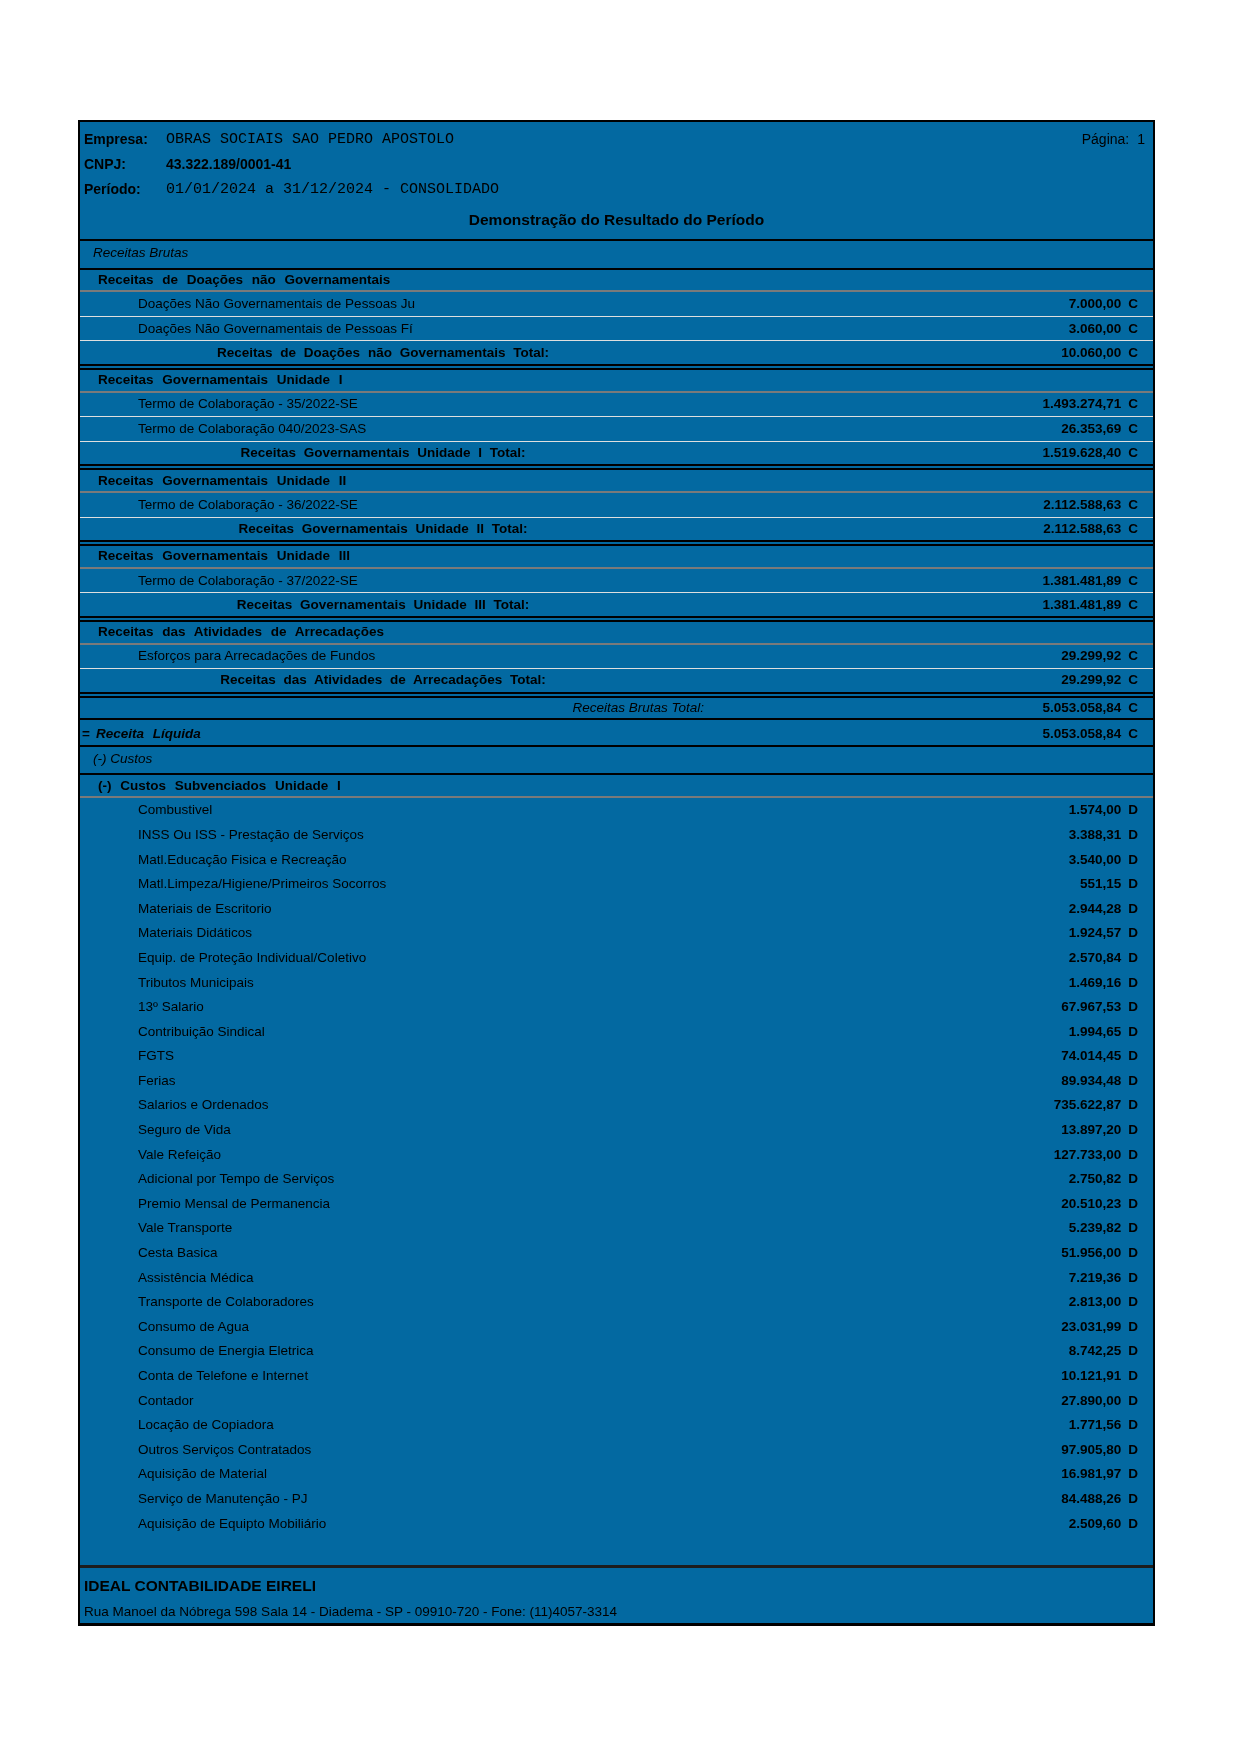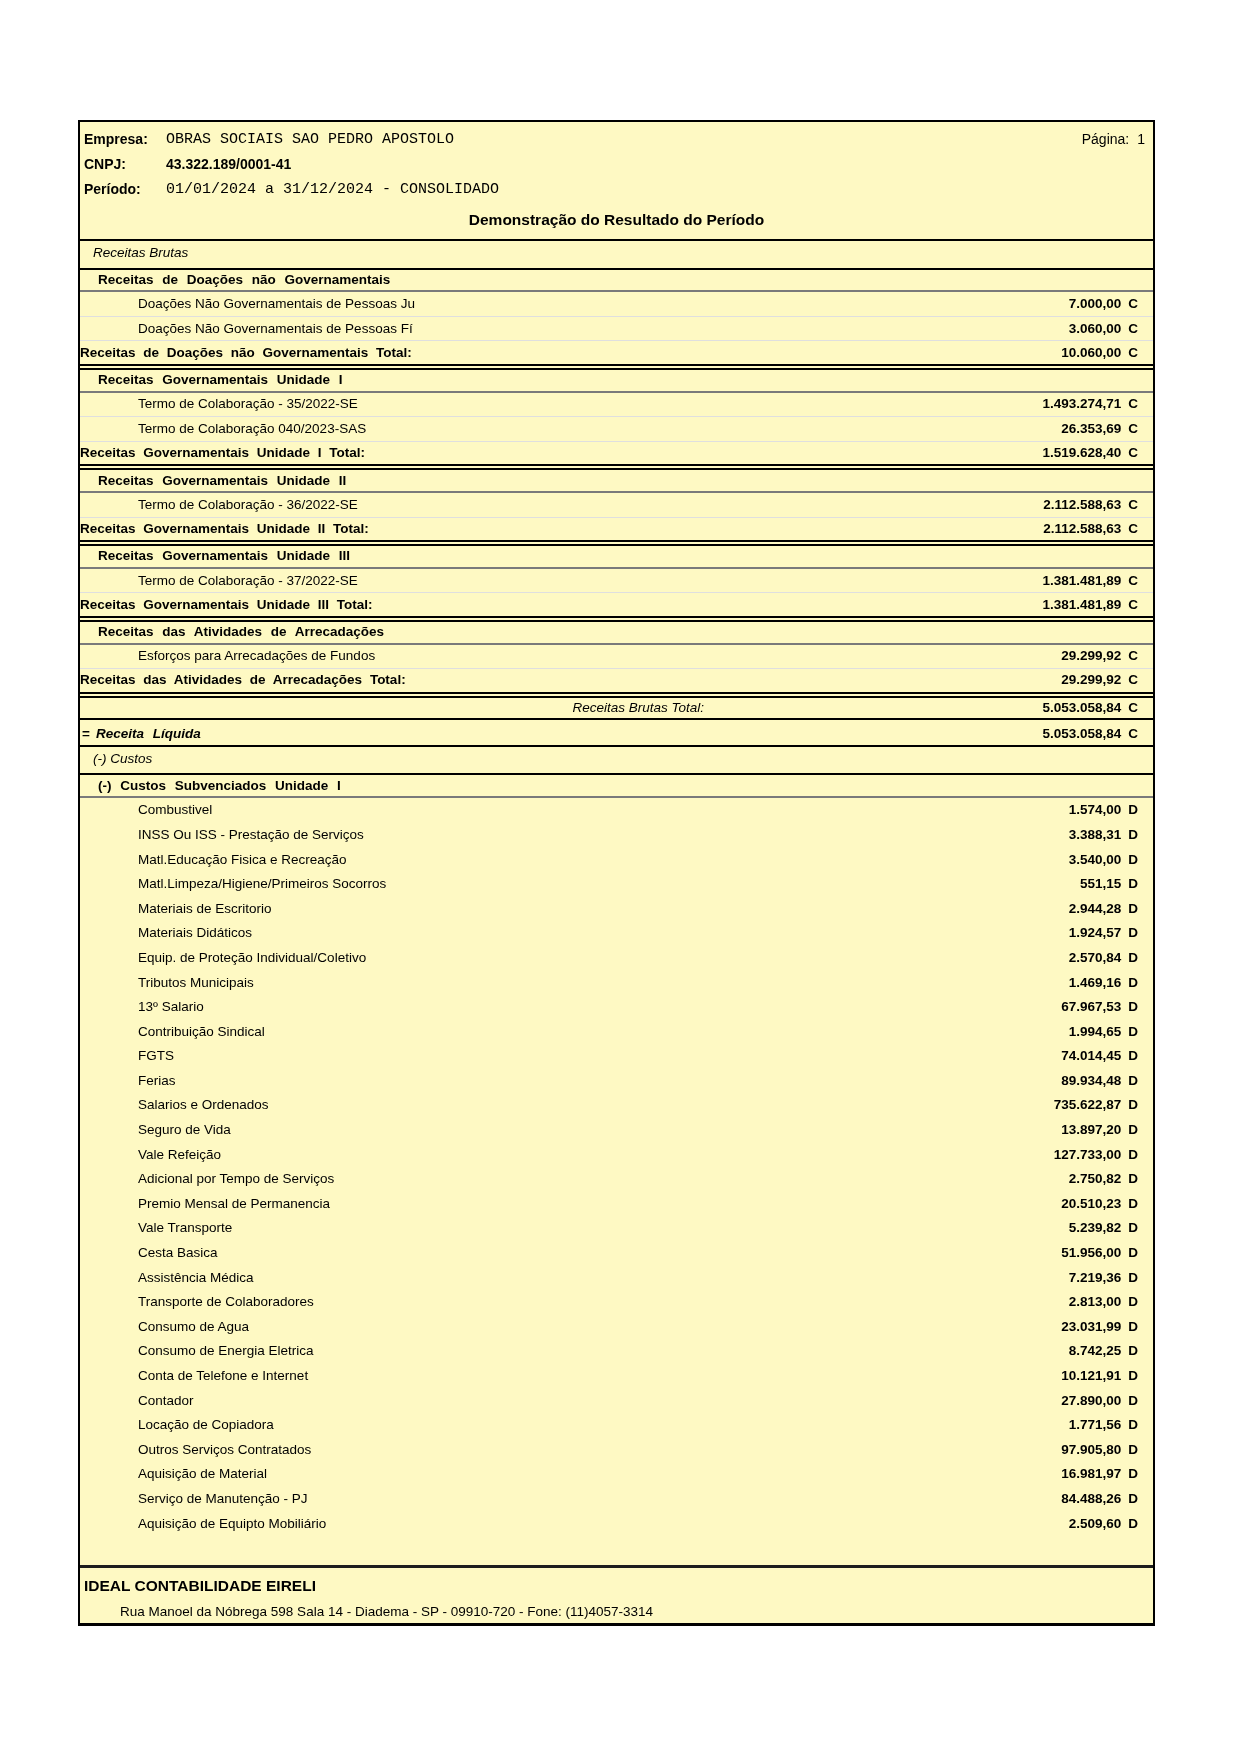--- a/index.html
+++ b/index.html
@@ -9,21 +9,21 @@
     background:#fff;
     font-family:"Liberation Sans", sans-serif;
     color:#000;
     overflow:hidden;
   }
   .report-box{
     position:absolute;left:78px;top:120px;
     width:1077px;height:1506px;
     border:2px solid #000;border-bottom-width:3px;
     box-sizing:border-box;
-    background:#fef9c3;
+    background:#0369a1;
   }
   
   .hdr{padding:5px 8px 0 4px;}
   .hdr-row{display:flex;height:25px;line-height:25px;font-size:14px;}
   .hdr-label{font-weight:700;width:82px;flex:0 0 auto;}
   .hdr-serif{font-family:Liberation Mono, monospace;font-size:15px;}
   .hdr-sansbold{font-weight:700;}
   .hdr-page{margin-left:auto;display:flex;gap:8px;}
   .title-row{
     height:39px;line-height:36px;text-align:center;
@@ -43,21 +43,21 @@
   .row-section{
     font-weight:700;word-spacing:5px;
     border-top:2px solid #000;border-bottom:2px solid #7a7a7a;
     margin-top:2px;
   }
   .row-section .row-label{padding-left:18px;}
   .row-detail{border-bottom:1px solid #dfdfdf;}
   .row-detail .row-label,.row-item .row-label{padding-left:58px;}
   .row-total{border-bottom:2px solid #000;}
   .row-total .row-label{
-    flex:0 0 606px;width:606px;text-align:left;
+    flex:0 0 606px;width:606px;text-align:center;
     font-weight:700;word-spacing:4px;
   }
   .row-grand{
     font-style:italic;
     border-top:2px solid #000;border-bottom:2px solid #000;
     margin-top:2px;
   }
   .row-grand .row-label{flex:0 0 624px;width:624px;text-align:right;}
   .row-formula{
     position:relative;font-weight:700;font-style:italic;word-spacing:5px;
@@ -70,21 +70,21 @@
     font-weight:700;font-style:normal;word-spacing:normal;
   }
   .suffix{display:inline-block;margin-left:7px;}
   
   .footer{
     position:absolute;left:0;right:0;bottom:0;
     border-top:3px solid #1d1d1d;
     padding:3px 24px 0 4px;height:58px;box-sizing:border-box;
   }
   .footer-company{font-weight:700;font-size:15.5px;height:30px;line-height:30px;}
-  .footer-address{font-size:13.5px;height:26px;line-height:22px;margin-left:36px;}
+  .footer-address{font-size:13.5px;height:26px;line-height:22px;}
 </style>
 </head>
 <body>
 
 <div class="page">
   <div class="report-box">
 
     <div class="hdr">
       <div class="hdr-row">
         <span class="hdr-label">Empresa:</span>

